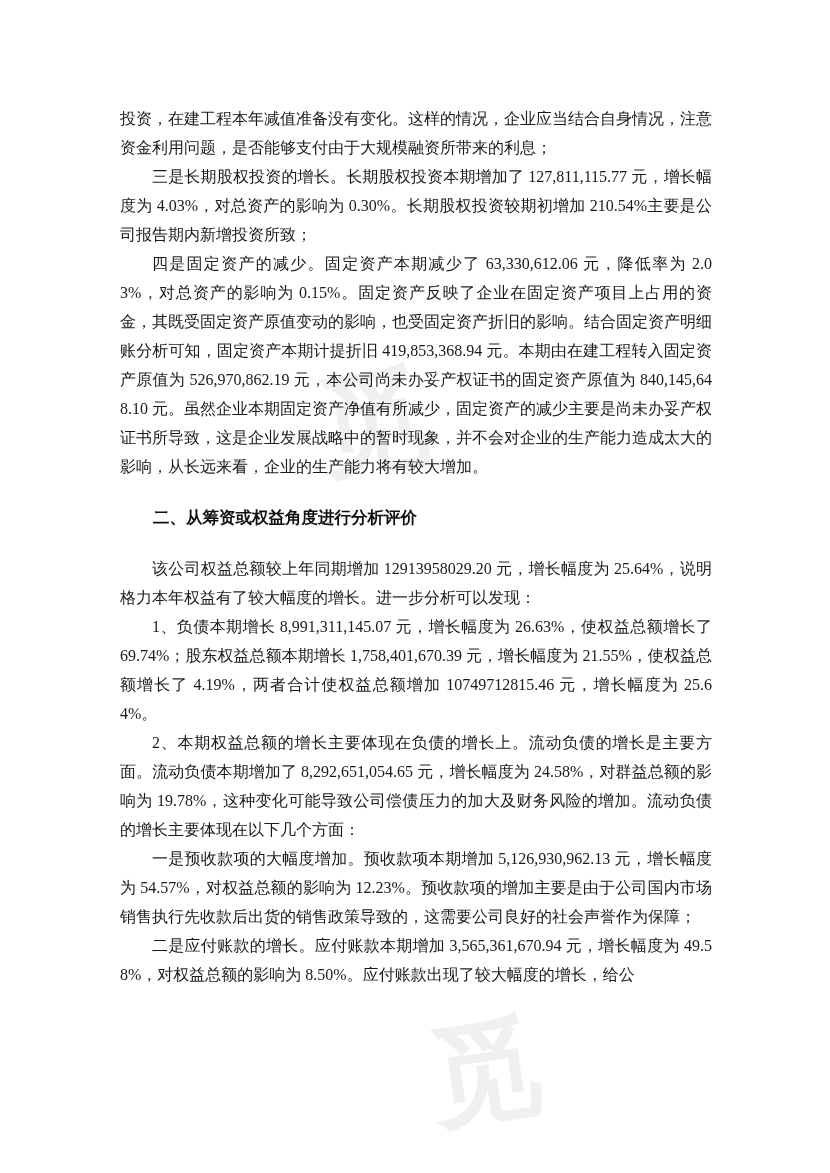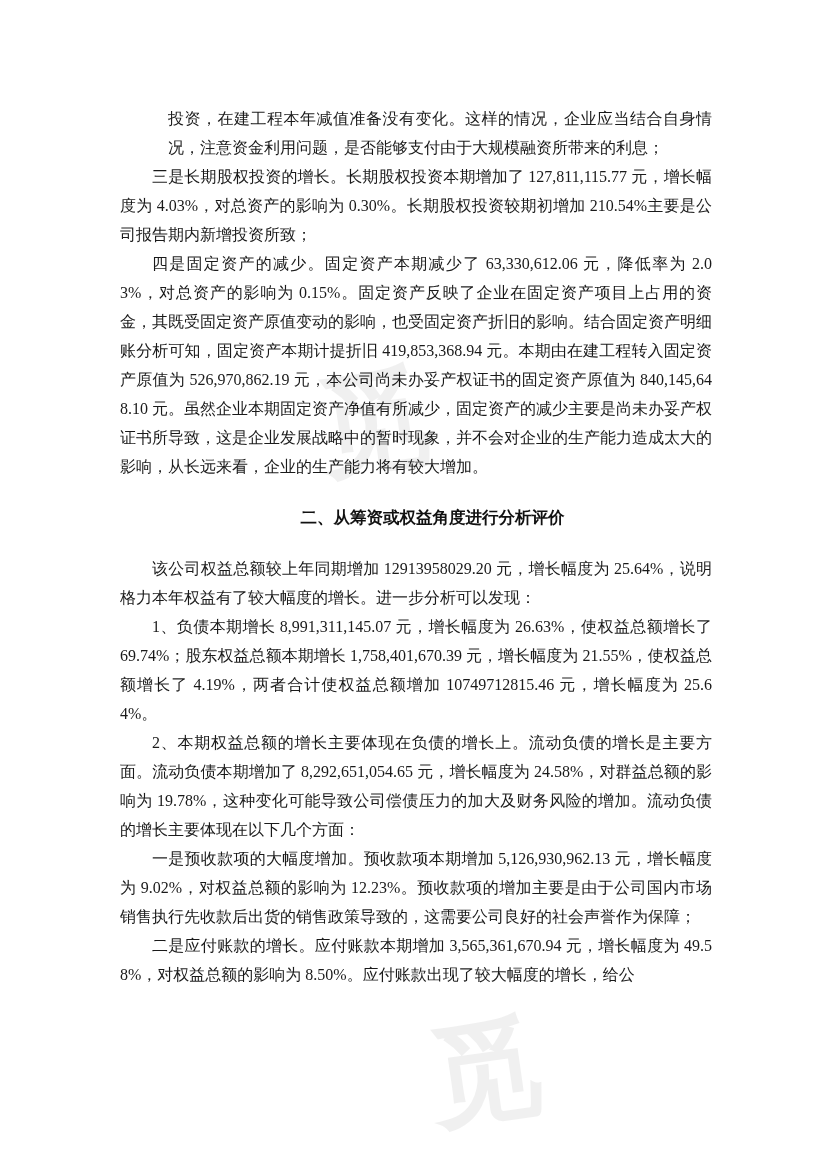--- a/index.html
+++ b/index.html
@@ -22,30 +22,28 @@
     overflow: hidden;
   }
   .para {
     margin: 0;
     text-align: justify;
     text-indent: 2em;
     word-break: break-all;
   }
   .para.no-indent {
     text-indent: 0;
-    margin-left: 48px;
   }
   .heading {
     margin: 22px 0 22px 0;
     font-size: 16.5px;
     font-weight: bold;
     text-indent: 2em;
     font-family: "Liberation Sans", "DejaVu Sans", sans-serif;
     color: #111111;
-    text-align: center;
   }
   .watermark {
     position: absolute;
     opacity: 0.055;
     color: #000000;
     font-family: "DejaVu Sans", sans-serif;
     font-weight: bold;
     pointer-events: none;
     user-select: none;
     transform: rotate(-8deg);
@@ -77,17 +75,17 @@
 
   <h2 class="heading">二、从筹资或权益角度进行分析评价</h2>
 
 
   <p class="para">该公司权益总额较上年同期增加 12913958029.20 元，增长幅度为 25.64%，说明格力本年权益有了较大幅度的增长。进一步分析可以发现：</p>
 
   <p class="para">1、负债本期增长 8,991,311,145.07 元，增长幅度为 26.63%，使权益总额增长了 69.74%；股东权益总额本期增长 1,758,401,670.39 元，增长幅度为 21.55%，使权益总额增长了 4.19%，两者合计使权益总额增加 10749712815.46 元，增长幅度为 25.64%。</p>
 
   <p class="para">2、本期权益总额的增长主要体现在负债的增长上。流动负债的增长是主要方面。流动负债本期增加了 8,292,651,054.65 元，增长幅度为 24.58%，对群益总额的影响为 19.78%，这种变化可能导致公司偿债压力的加大及财务风险的增加。流动负债的增长主要体现在以下几个方面：</p>
 
-  <p class="para">一是预收款项的大幅度增加。预收款项本期增加 5,126,930,962.13 元，增长幅度为 9.02%，对权益总额的影响为 12.23%。预收款项的增加主要是由于公司国内市场销售执行先收款后出货的销售政策导致的，这需要公司良好的社会声誉作为保障；</p>
+  <p class="para">一是预收款项的大幅度增加。预收款项本期增加 5,126,930,962.13 元，增长幅度为 54.57%，对权益总额的影响为 12.23%。预收款项的增加主要是由于公司国内市场销售执行先收款后出货的销售政策导致的，这需要公司良好的社会声誉作为保障；</p>
 
   <p class="para">二是应付账款的增长。应付账款本期增加 3,565,361,670.94 元，增长幅度为 49.58%，对权益总额的影响为 8.50%。应付账款出现了较大幅度的增长，给公</p>
 
 </div>
 
 </body></html>

